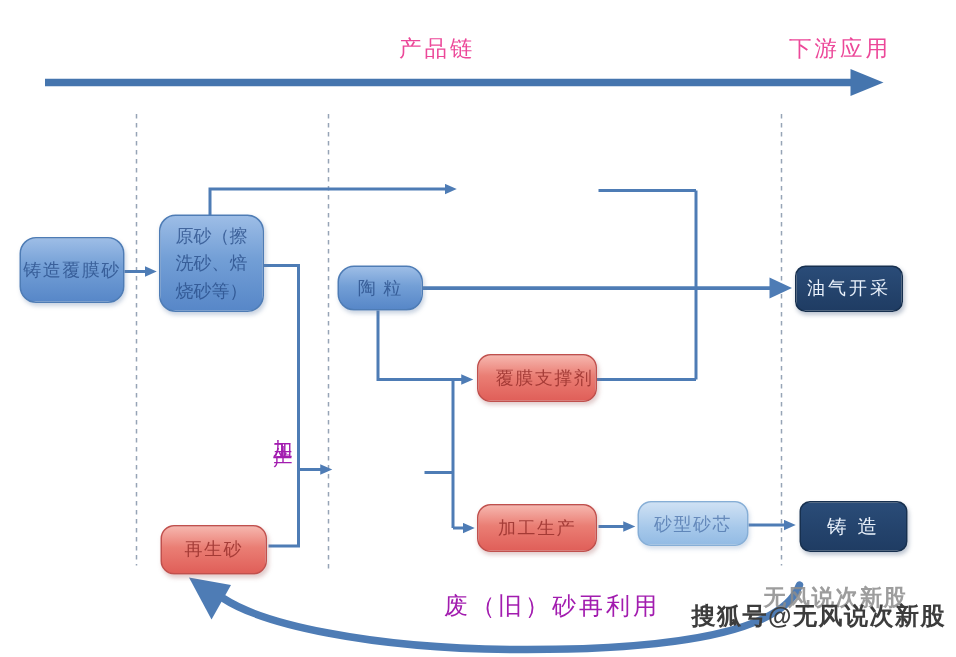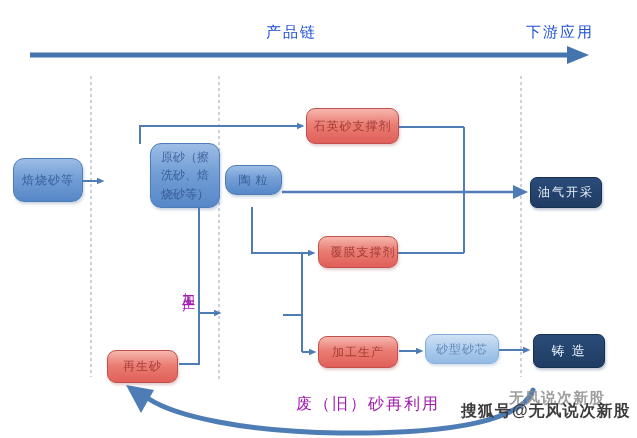--- a/index.html
+++ b/index.html
@@ -32,21 +32,21 @@
     box-shadow:1px 2px 3px rgba(90,110,140,.4);
   }
   .node.lightblue{
     background:linear-gradient(180deg,#cfe1f4 0%,#a6c8ea 60%,#93bbe4 100%);
     border:1px solid #86aed6;border-radius:9px;
     color:rgba(60,100,160,0.65);
     box-shadow:1px 2px 3px rgba(120,150,190,.3);
     font-family:Liberation Serif, serif;
   }
   .hdr-label{
-    position:absolute;font-size:15px;color:#1d4ed8;letter-spacing:2px;white-space:nowrap;
+    position:absolute;font-size:15px;color:#ec4899;letter-spacing:2px;white-space:nowrap;
   }
   .note{position:absolute;color:#a21caf;white-space:nowrap;}
   #processing-label{
     writing-mode:vertical-rl;letter-spacing:2px;font-size:13px;
     left:179px;top:282px;height:66px;
   }
   #recycle-label{left:296px;top:394px;font-size:16px;letter-spacing:2px;}
   .wm{position:absolute;font-weight:bold;white-space:nowrap;
       font-family:"Liberation Sans","DejaVu Sans",sans-serif;}
   #watermark-ghost{left:509px;top:389px;font-size:15px;color:#8d8d8d;opacity:.85;letter-spacing:1px;}
@@ -91,27 +91,26 @@
 
     <g>
       <path d="M 533 390 C 522 420, 455 434, 340 433 C 245 432, 175 416, 149 399" fill="none" stroke="#4e7cb5" stroke-width="5" stroke-linecap="round"></path>
       <polygon points="126,385 154,390 141,413" fill="#4e7cb5"></polygon>
     </g>
   </svg>
 
   <div class="hdr-label" style="left:266px;top:23px;">产品链</div>
   <div class="hdr-label" style="left:526px;top:23px;">下游应用</div>
 
-  <div class="node blue" style="left:13px;top:158px;width:70px;height:44px;">焙烧砂等</div>
+  <div class="node blue" style="left:13px;top:158px;width:70px;height:44px;">铸造覆膜砂</div>
 
-  <div class="node blue" style="left:106px;top:143px;width:70px;height:65px;padding:9px 5px;letter-spacing:0;margin-left:44px;">原砂（擦洗砂、焙烧砂等）</div>
+  <div class="node blue" style="left:106px;top:143px;width:70px;height:65px;padding:9px 5px;letter-spacing:0;">原砂（擦洗砂、焙烧砂等）</div>
 
-  <div class="node red" style="left:306px;top:108px;width:93px;height:36px;">石英砂支撑剂</div>
 
-  <div class="node blue" style="left:225px;top:165px;width:57px;height:30px;">陶 粒</div>
+  <div class="node blue" style="left:225px;top:177px;width:57px;height:30px;">陶 粒</div>
 
   <div class="node navy" style="left:530px;top:177px;width:72px;height:31px;">油气开采</div>
 
   <div class="node red" style="left:318px;top:236px;width:80px;height:32px;padding-left:10px;">覆膜支撑剂</div>
 
 
   <div class="node red" style="left:318px;top:336px;width:80px;height:32px;">加工生产</div>
 
   <div class="node lightblue" style="left:425px;top:334px;width:74px;height:30px;">砂型砂芯</div>
 

